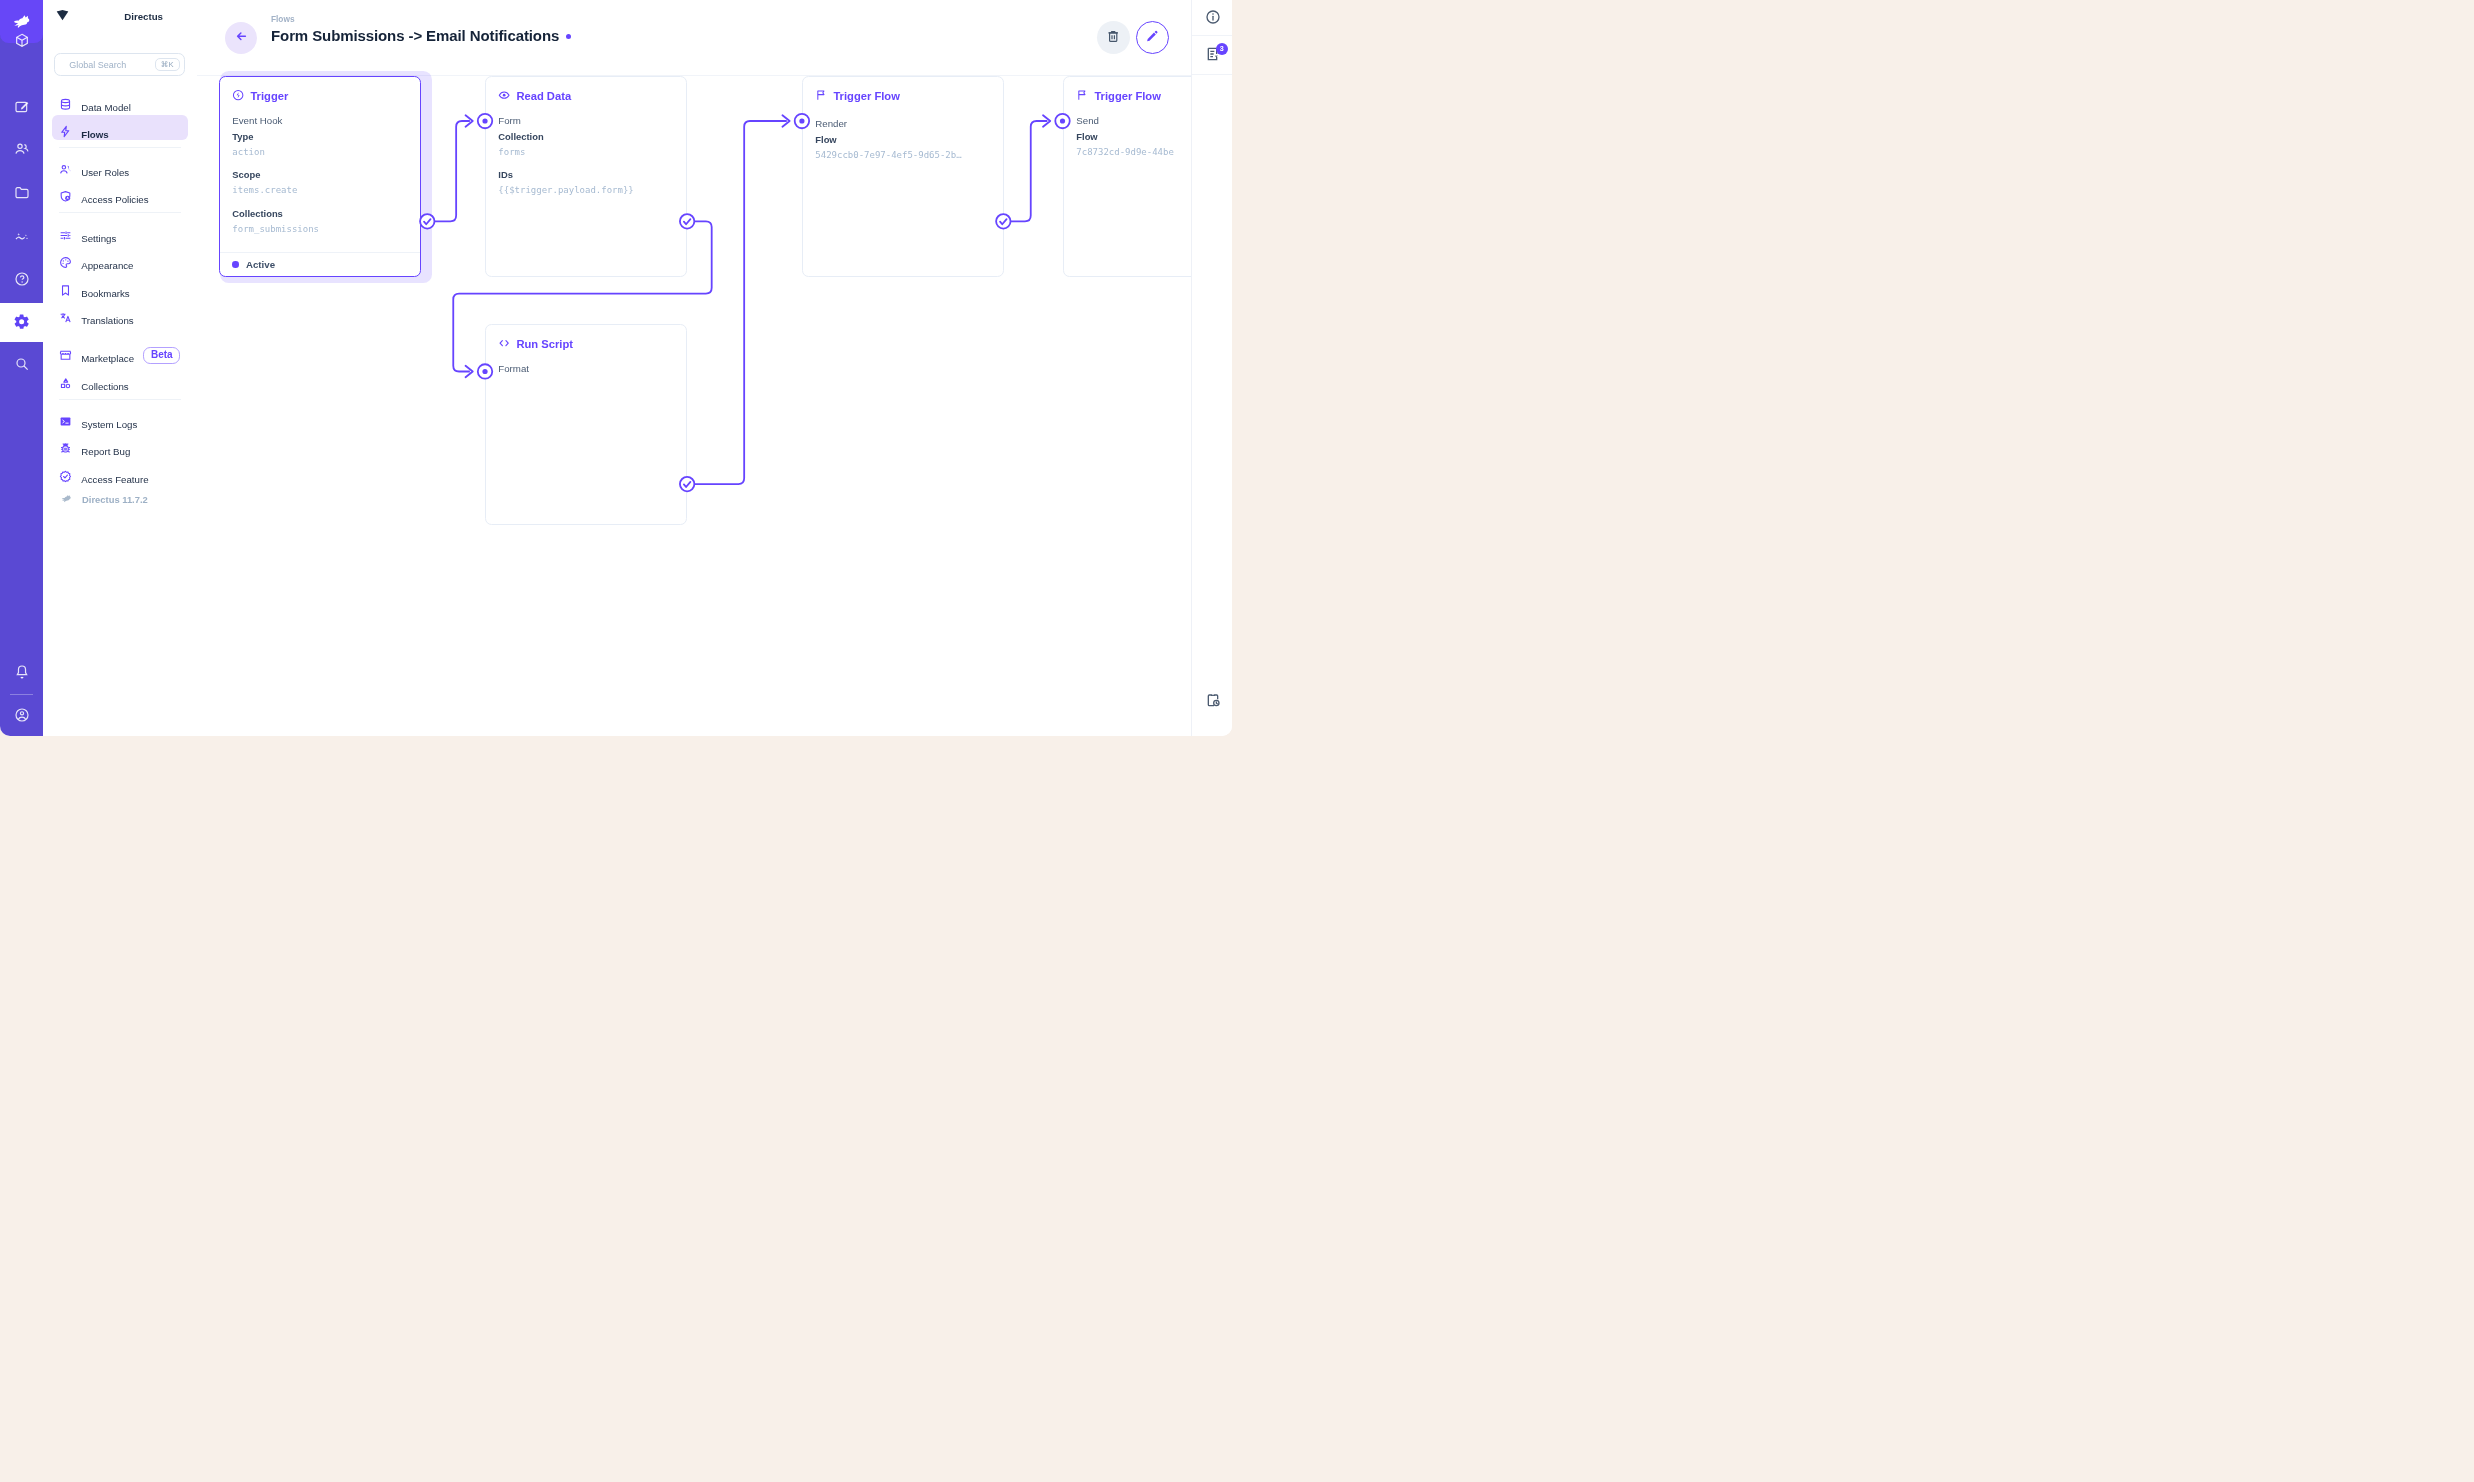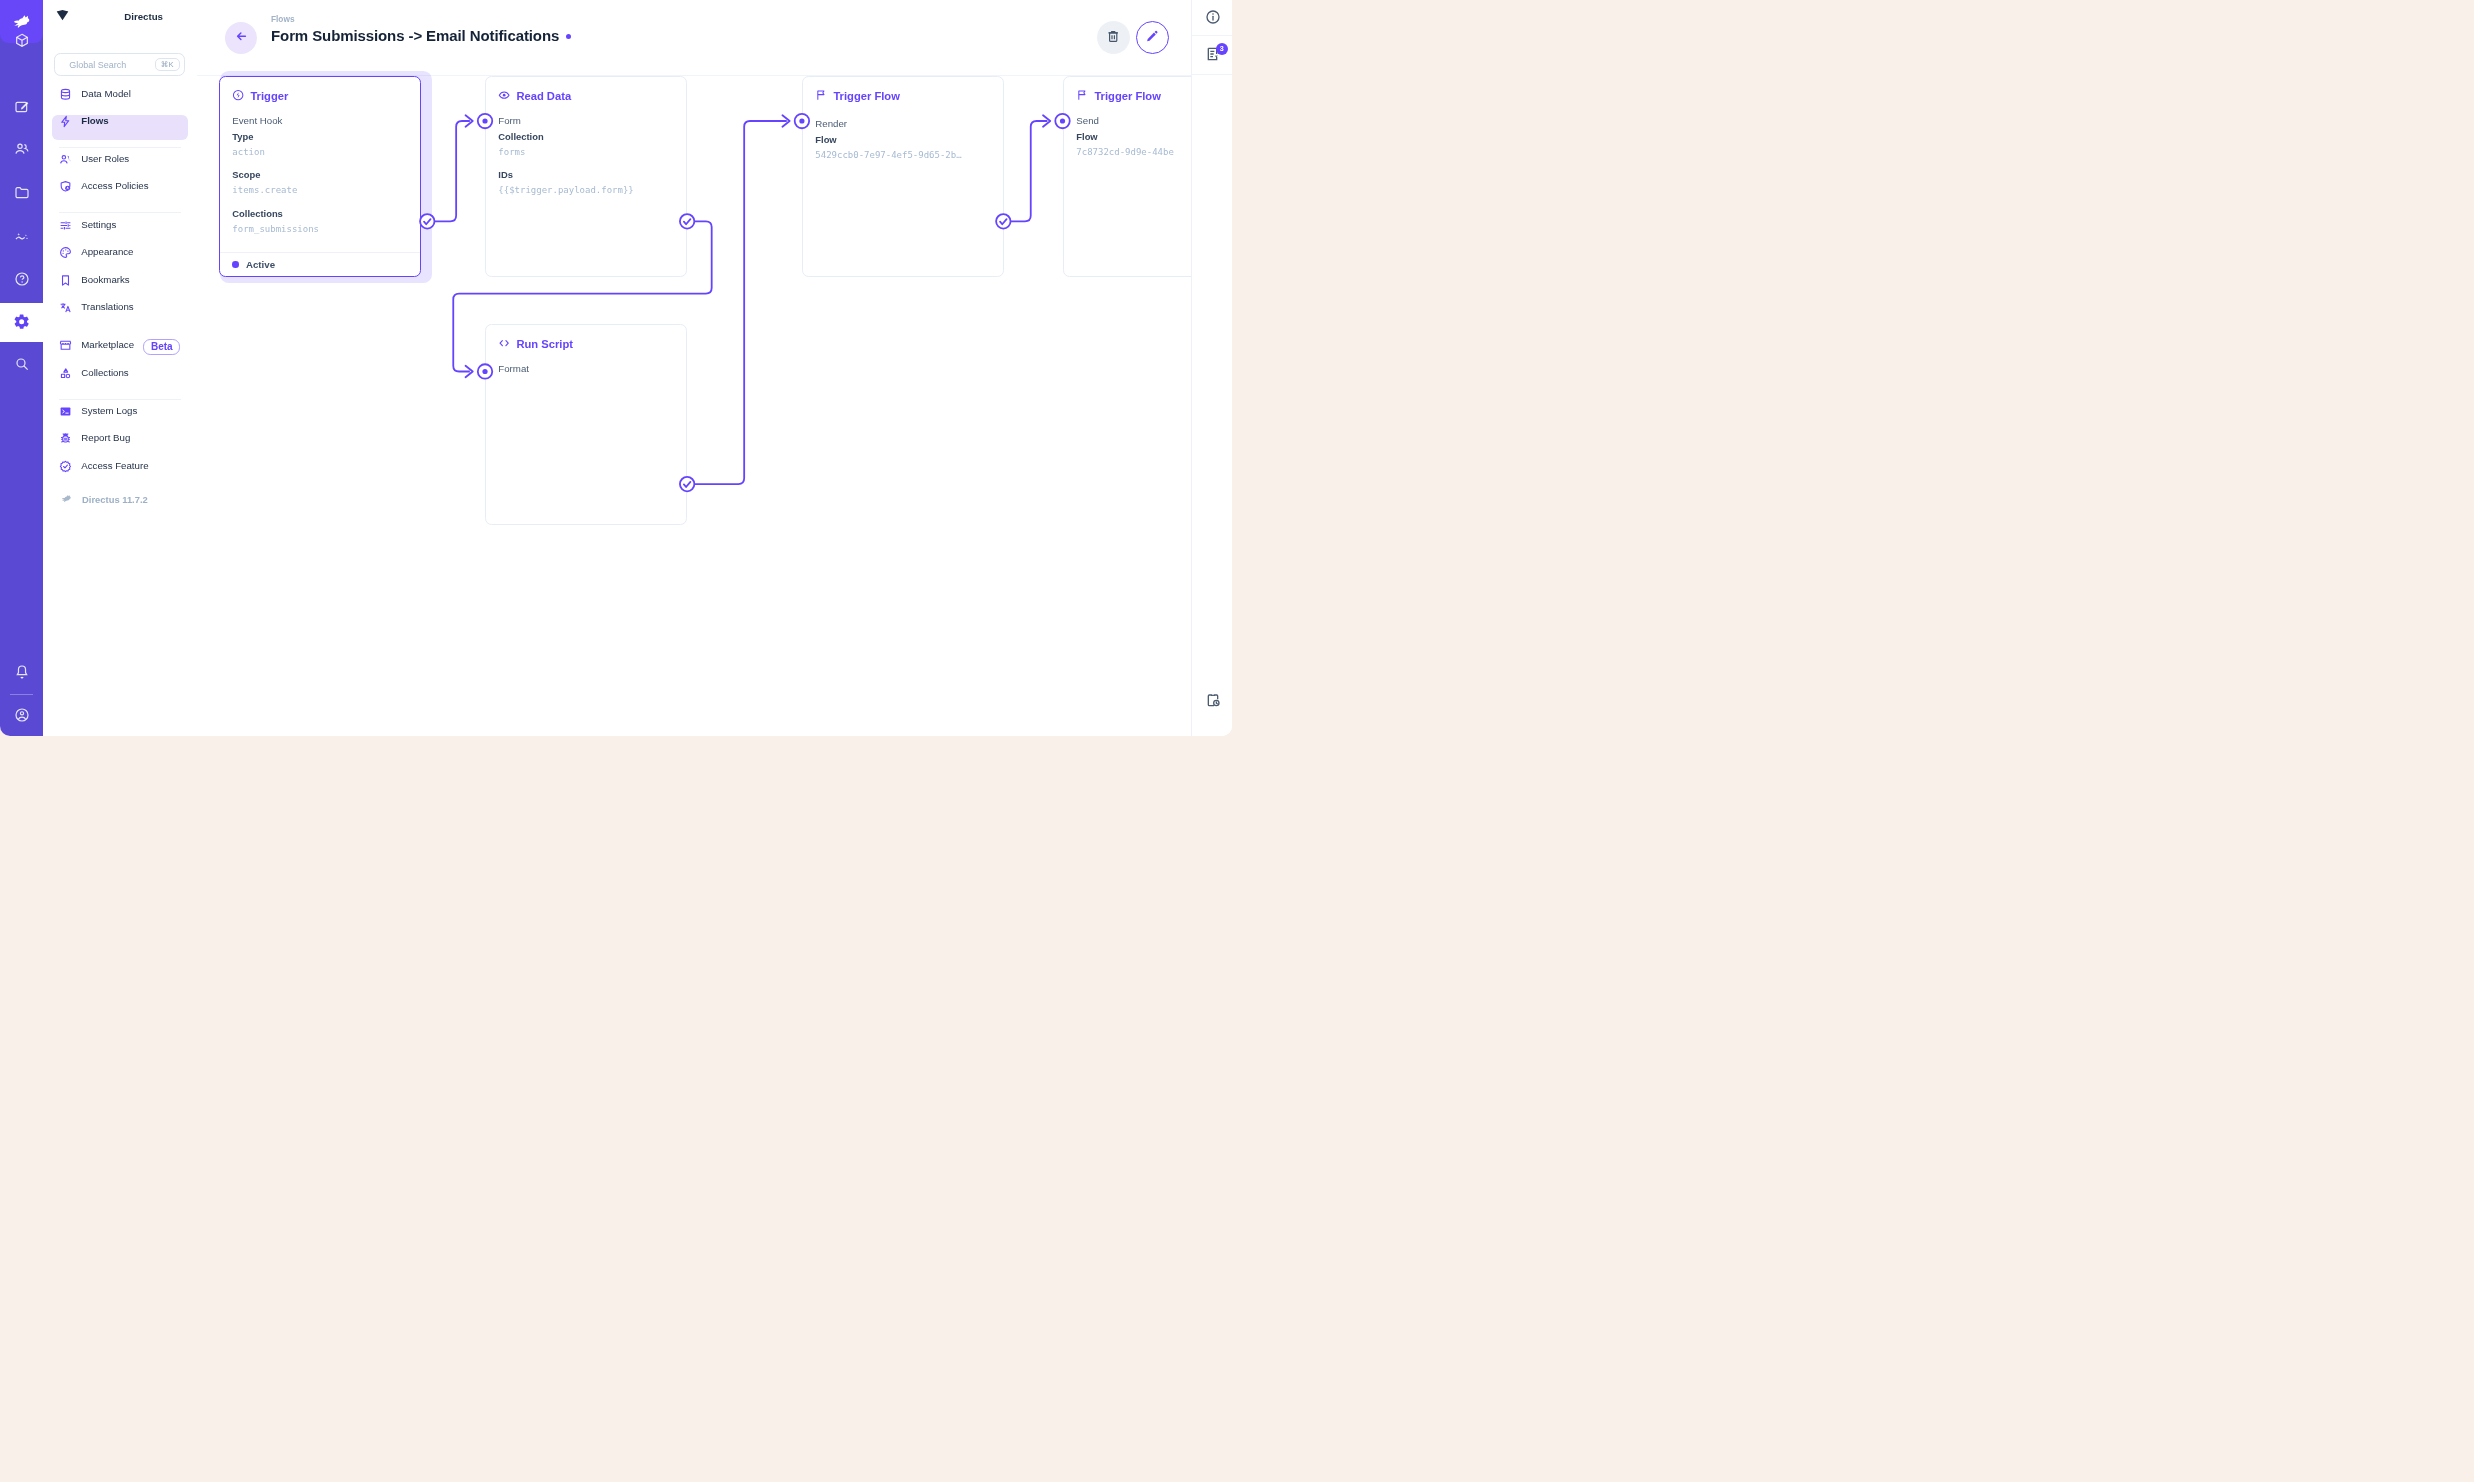--- a/index.html
+++ b/index.html
@@ -24,21 +24,21 @@
   .sidebar { position:absolute; left:43px; top:0; width:154px; height:736px; background:#fff; }
   .project-row { position:absolute; left:13px; top:10px; display:flex; align-items:center; gap:7.2px; }
   .project-name { font-size:9.7px; font-weight:700; color:#1d2c42;padding-left:48px; }
   .search-pill { position:absolute; left:10.8px; top:53px; width:131px; height:23px; border:0.7px solid #dde5ef;
                  border-radius:6.5px; display:flex; align-items:center; padding:0 4.3px 0 14.4px; }
   .search-pill input { border:none; outline:none; width:77px; font-size:9px; color:#47586f;
                        font-family:"Liberation Sans",sans-serif; background:transparent; }
   .search-pill input::placeholder { color:#a0b2c7; }
   .kbd-chip { margin-left:auto; border:0.7px solid #dde5ef; border-radius:5px; font-size:7.6px; color:#93a7bd;
               padding:2.2px 5px; line-height:1; }
-  .nav-item { position:absolute; left:8.7px; width:136px; height:24.5px; display:flex; align-items:flex-start;
+  .nav-item { position:absolute; left:8.7px; width:136px; height:24.5px; display:flex; align-items:flex-end;
               gap:9.4px; padding-left:7.2px; border-radius:5.8px; cursor:pointer; }
   .nav-item svg { width:13px; height:13px; color:#6644ff; flex:none; }
   .nav-label { font-size:9.7px; font-weight:500; color:#25334a; white-space:nowrap; }
   .nav-item.active { background:#e9e1fc; }
   .nav-item.active .nav-label { font-weight:700; color:#1c2a44; }
   .nav-divider { position:absolute; left:16px; width:122px; height:0.7px; background:#eef2f7; }
   .beta-badge { margin-left:auto; margin-right:25px; border:0.7px solid #b3a0ff; color:#6644ff; font-size:10px;
                 font-weight:700; border-radius:7.2px; padding:2.2px 6.5px; line-height:1; }
   .version-row { position:absolute; left:16px; top:492px; display:flex; align-items:flex-end; gap:8.7px; }
   .version-row svg { width:14.4px; height:10px; color:#a9b9cb; }

